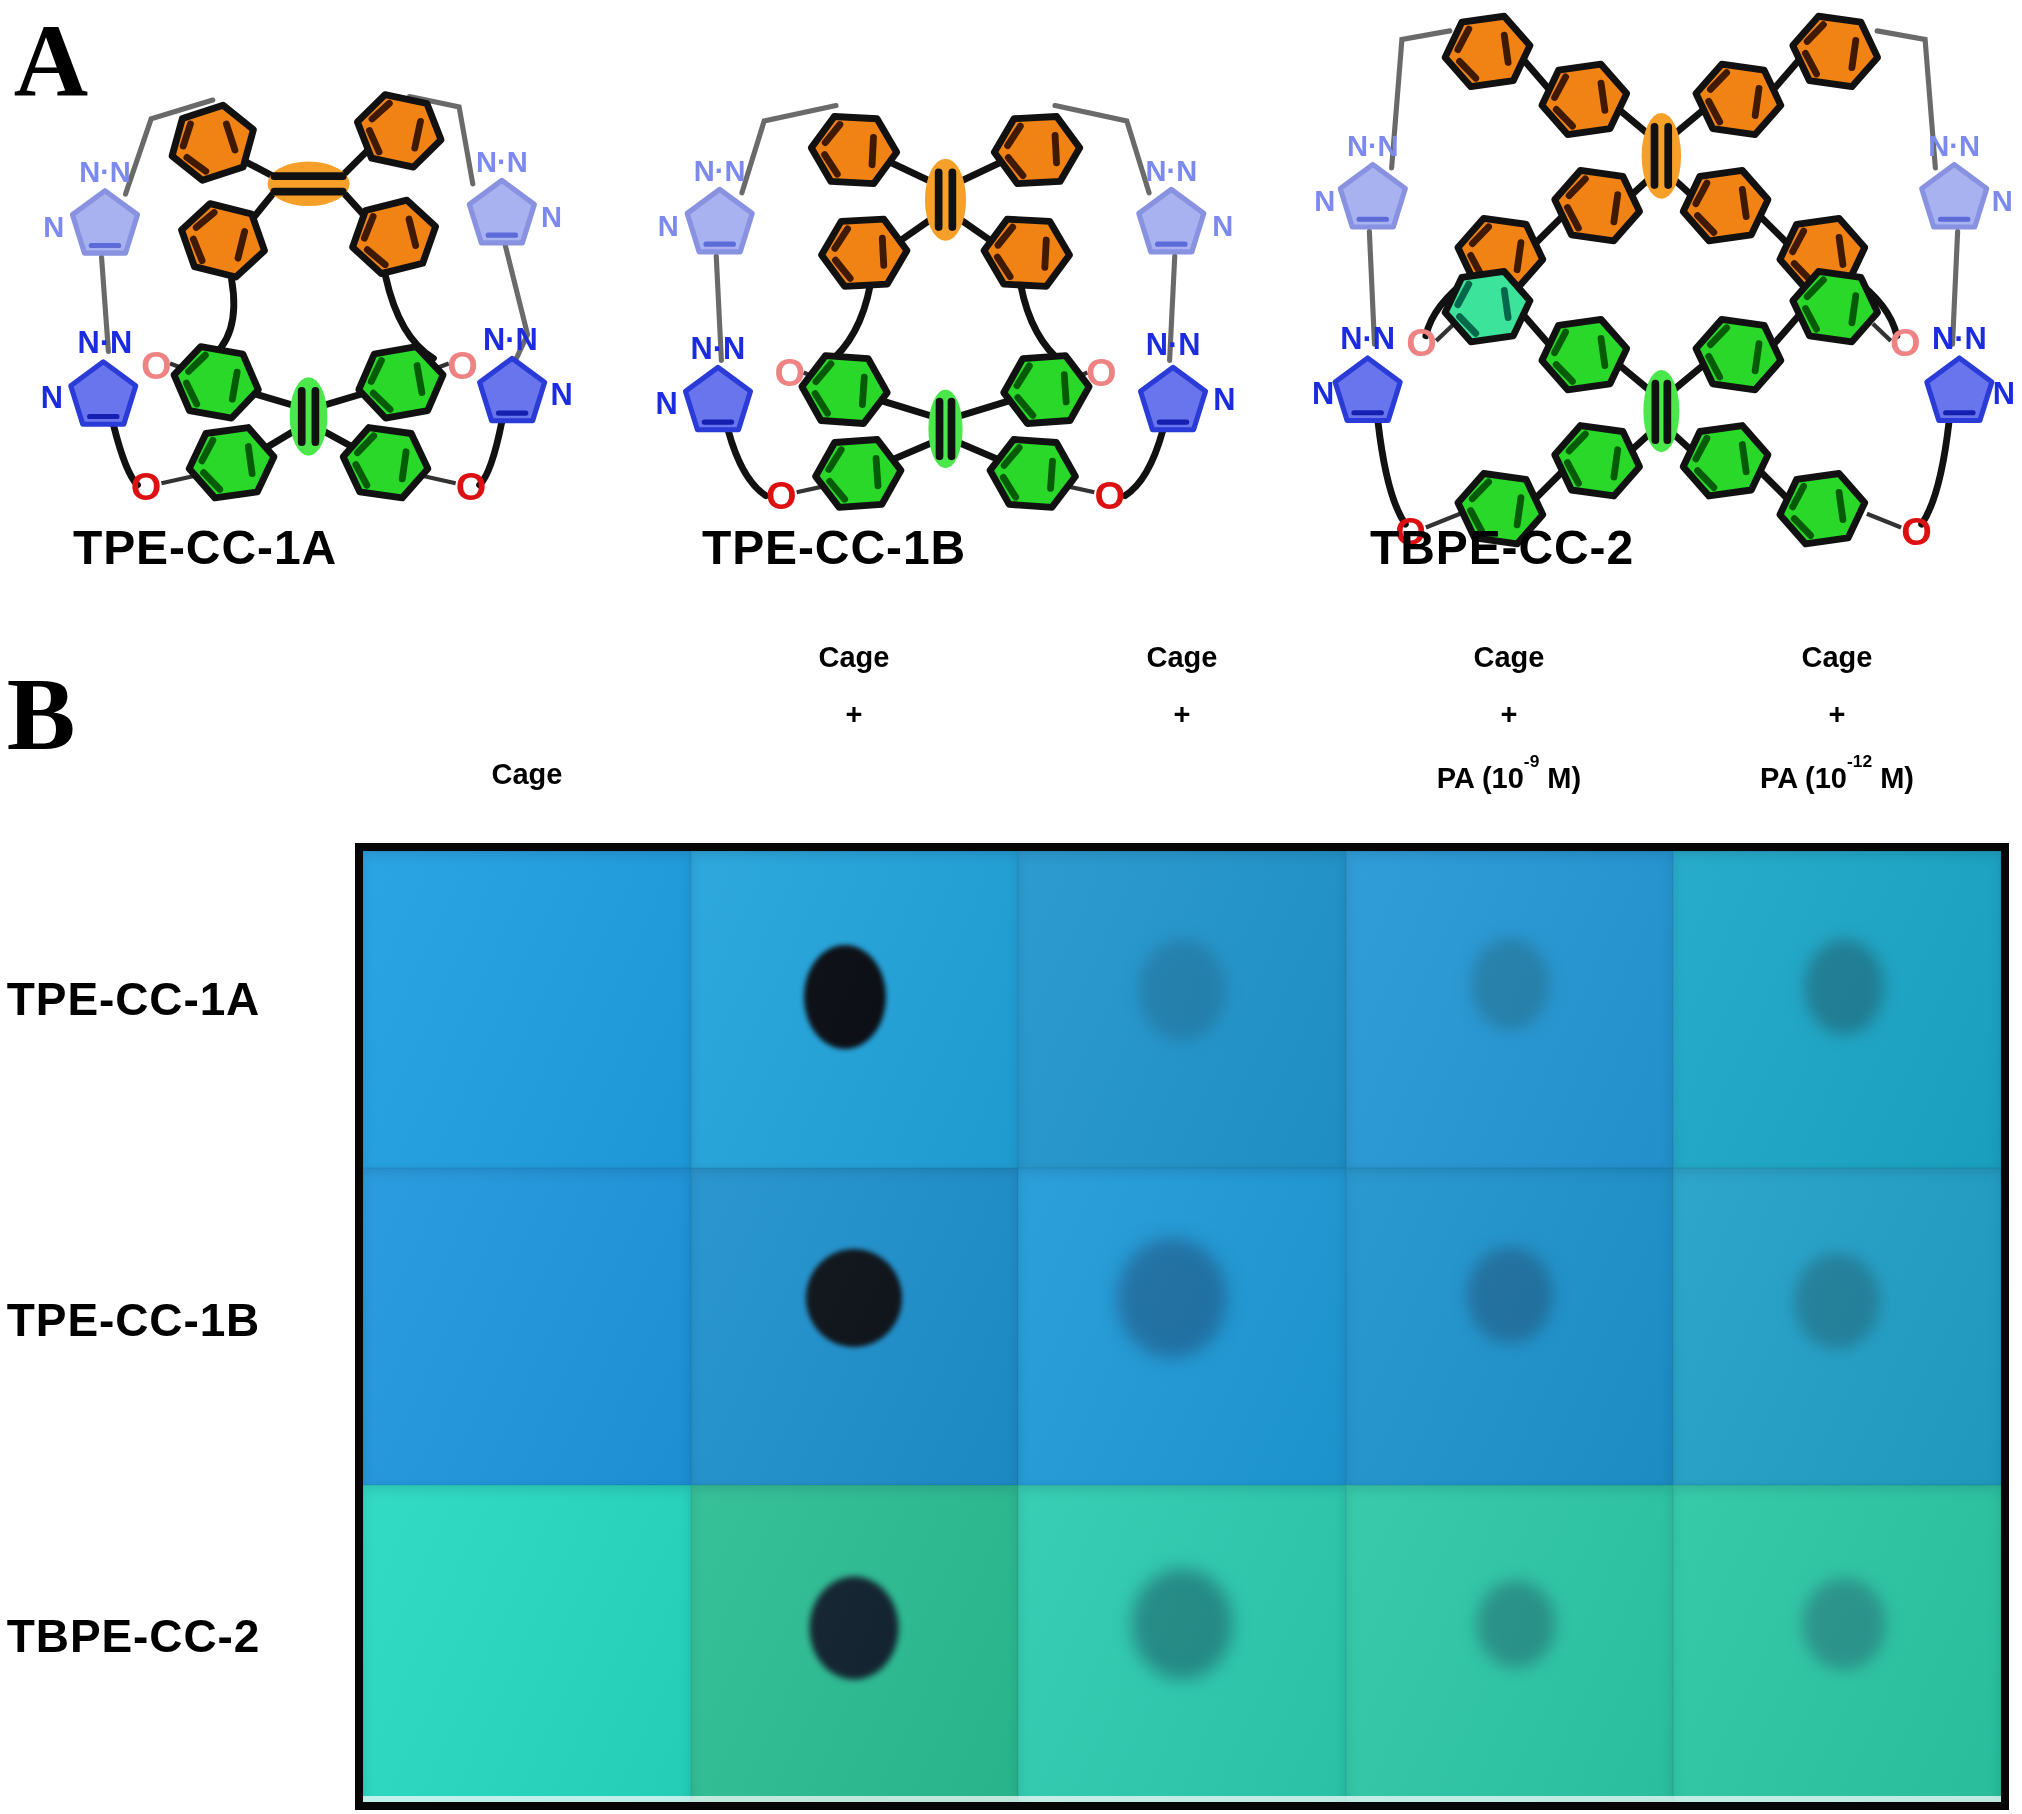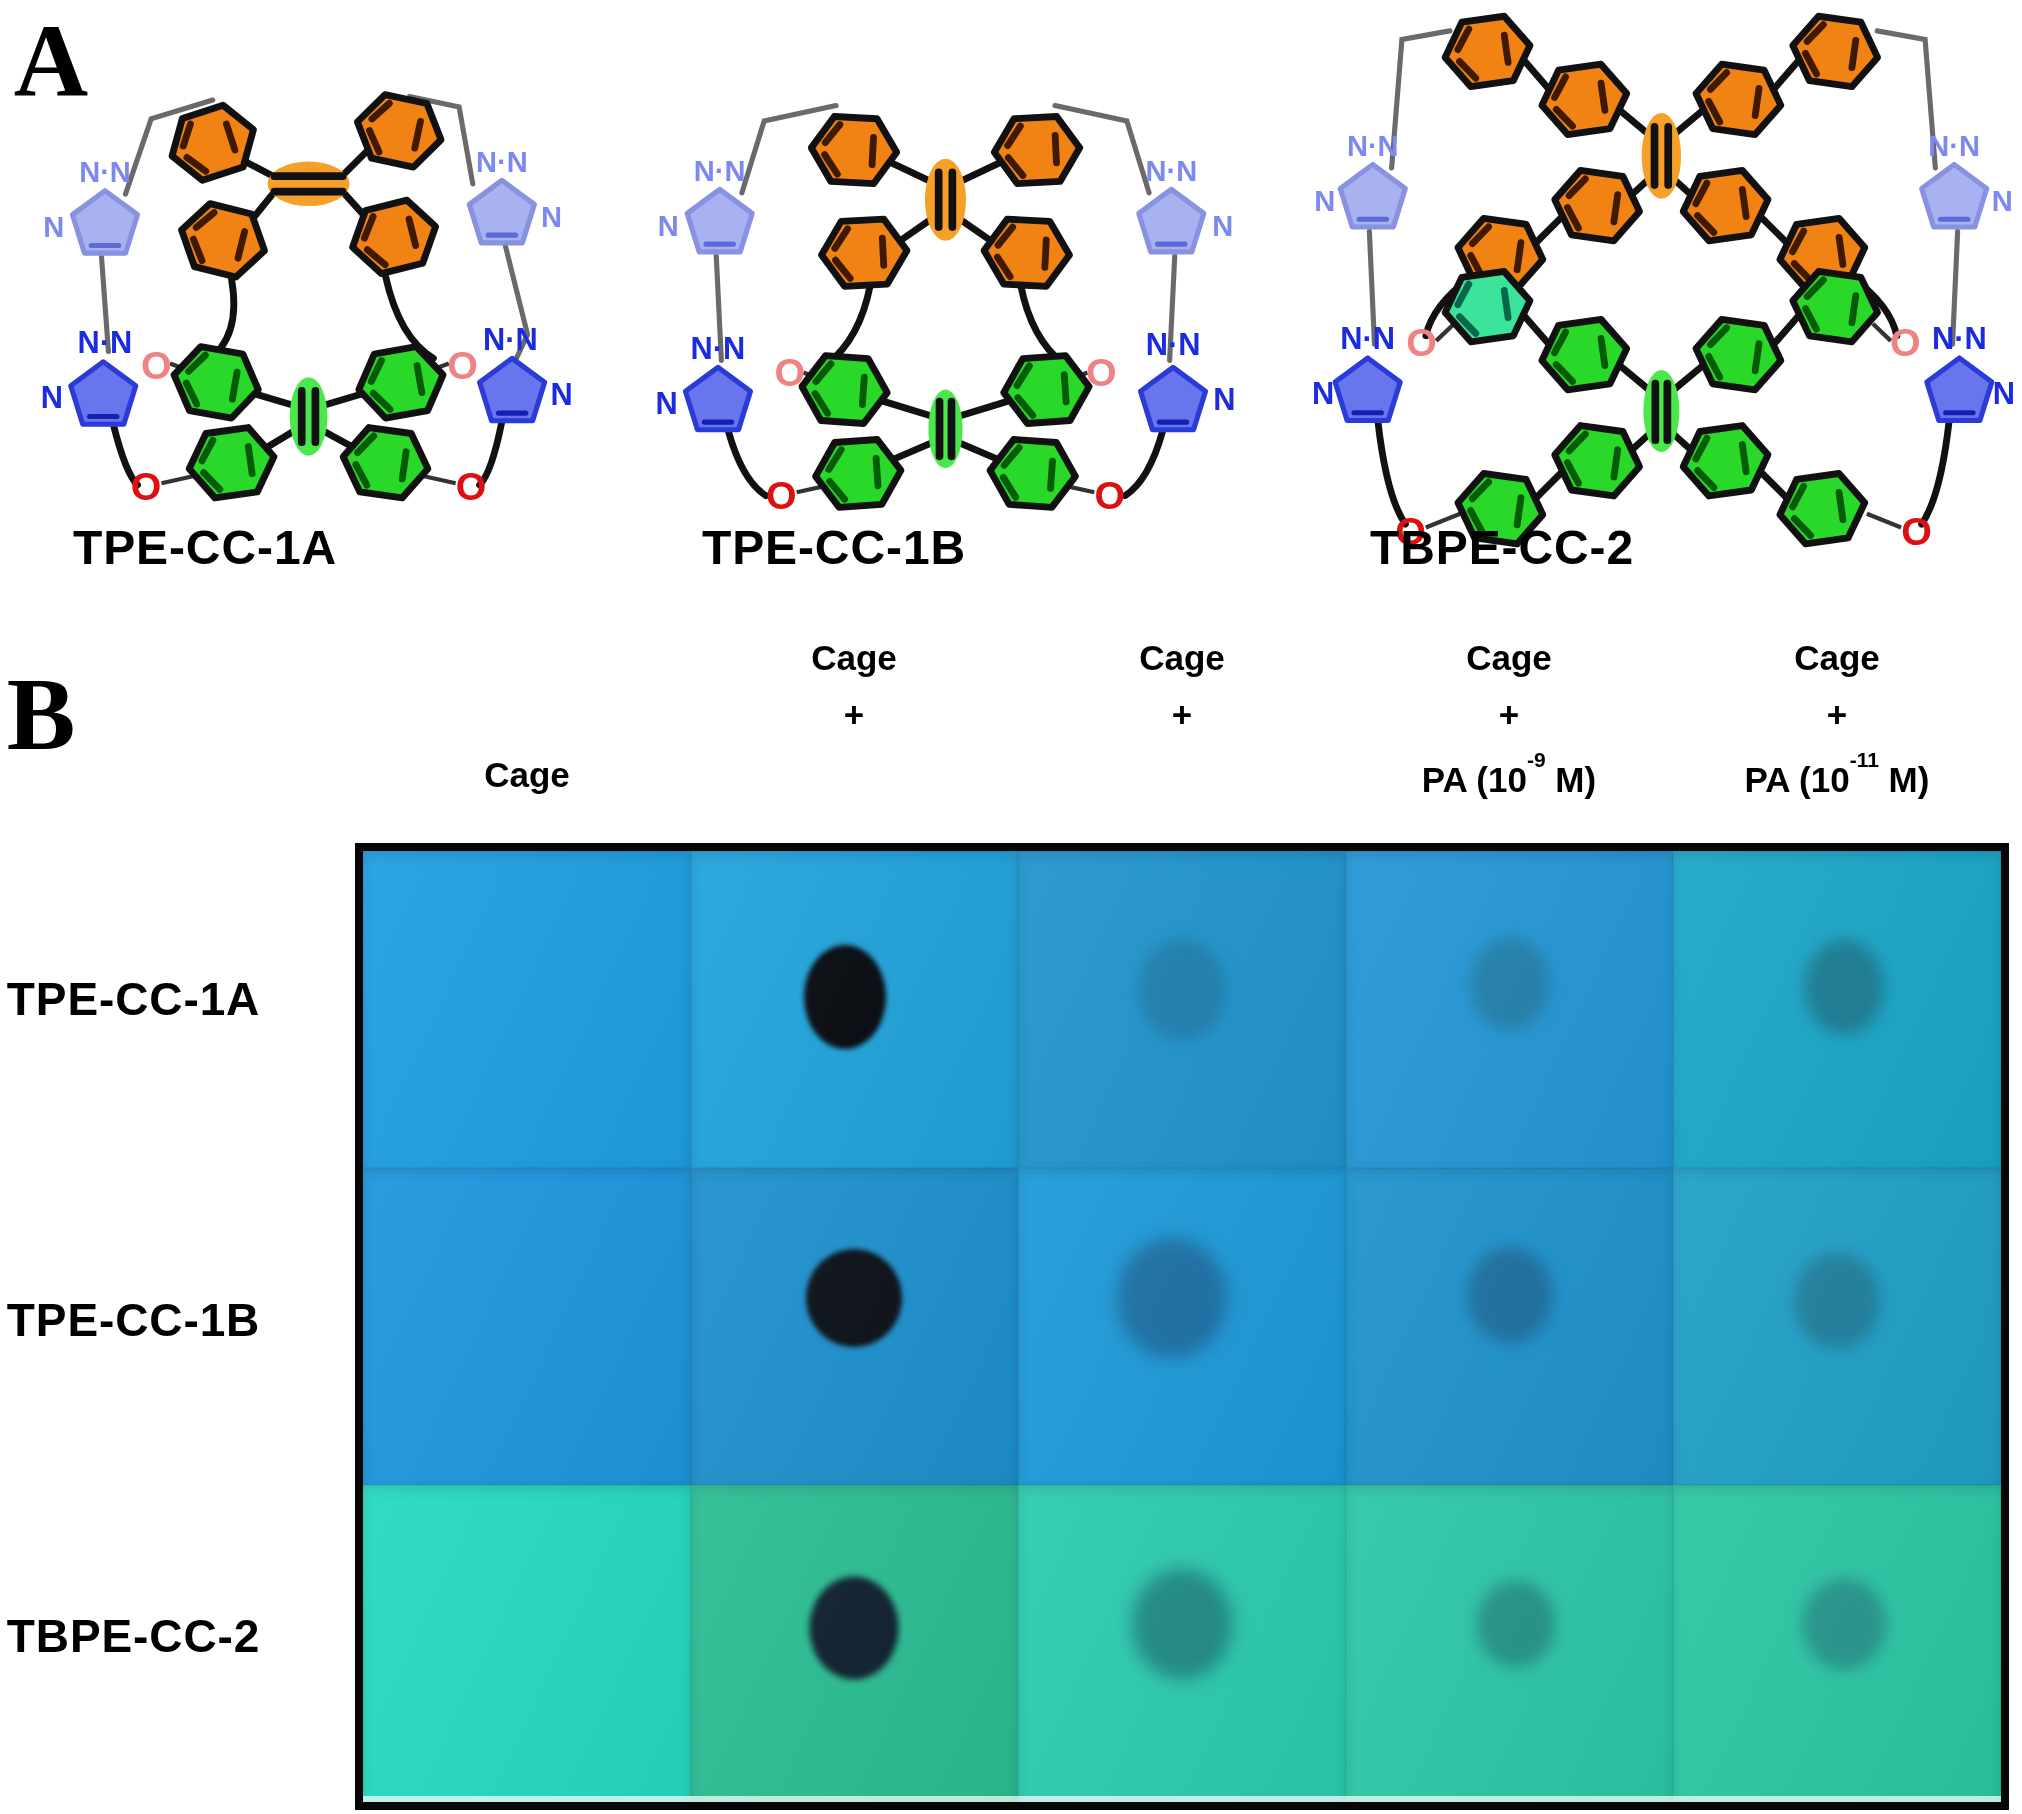--- a/index.html
+++ b/index.html
@@ -14,21 +14,21 @@
   .structure-svg{position:absolute;}
   #cage1{left:26px;top:47px;}
   #cage2{left:646px;top:56px;}
   #cage3{left:1306px;top:0px;}
 
   .structure-label{position:absolute;top:520px;width:342px;text-align:center;
                    font-size:48px;font-weight:700;color:#000;letter-spacing:0.9px;}
   #slabel-1{left:34px;} #slabel-2{left:663px;} #slabel-3{left:1331px;}
 
   .col-header{position:absolute;width:342px;text-align:center;font-weight:700;
-              font-size:35px;color:#000;line-height:57px;}
+              font-size:29px;color:#000;line-height:57px;}
   .col-header .l1{height:57px;} .col-header .l2{height:57px;}
   .col-header sup{font-size:0.6em;position:relative;top:-0.55em;}
   #hdr-1{left:356px;top:746px;}
   #hdr-2{left:683px;top:629px;}
   #hdr-3{left:1011px;top:629px;}
   #hdr-4{left:1338px;top:629px;}
   #hdr-5{left:1666px;top:629px;}
 
   .row-label{position:absolute;left:6.8px;width:342px;font-size:46px;font-weight:700;
              color:#000;letter-spacing:0.9px;}
@@ -289,21 +289,21 @@
     <div class="l2">+</div>
   </div>
   <div id="hdr-4" class="col-header">
     <div class="l1">Cage</div>
     <div class="l2">+</div>
     <div class="l3"><span>PA (10</span><sup>-9</sup><span> M)</span></div>
   </div>
   <div id="hdr-5" class="col-header">
     <div class="l1">Cage</div>
     <div class="l2">+</div>
-    <div class="l3"><span>PA (10</span><sup>-11</sup><span> M)</span></div>
+    <div class="l3"><span>PA (10</span><sup>-12</sup><span> M)</span></div>
   </div>
 
   <div id="rlabel-1" class="row-label">TPE-CC-1A</div>
   <div id="rlabel-2" class="row-label">TPE-CC-1B</div>
   <div id="rlabel-3" class="row-label">TBPE-CC-2</div>
 
   <div id="grid">
       <div class="cell" style="background: rgb(31, 159, 226);"></div>
       <div class="cell" style="background: rgb(33, 163, 219);">
         <div class="spot" style="width: 82px; height: 104px; left: 47%; top: 46%; background: rgb(6, 9, 15); filter: blur(2.6px);"></div>

